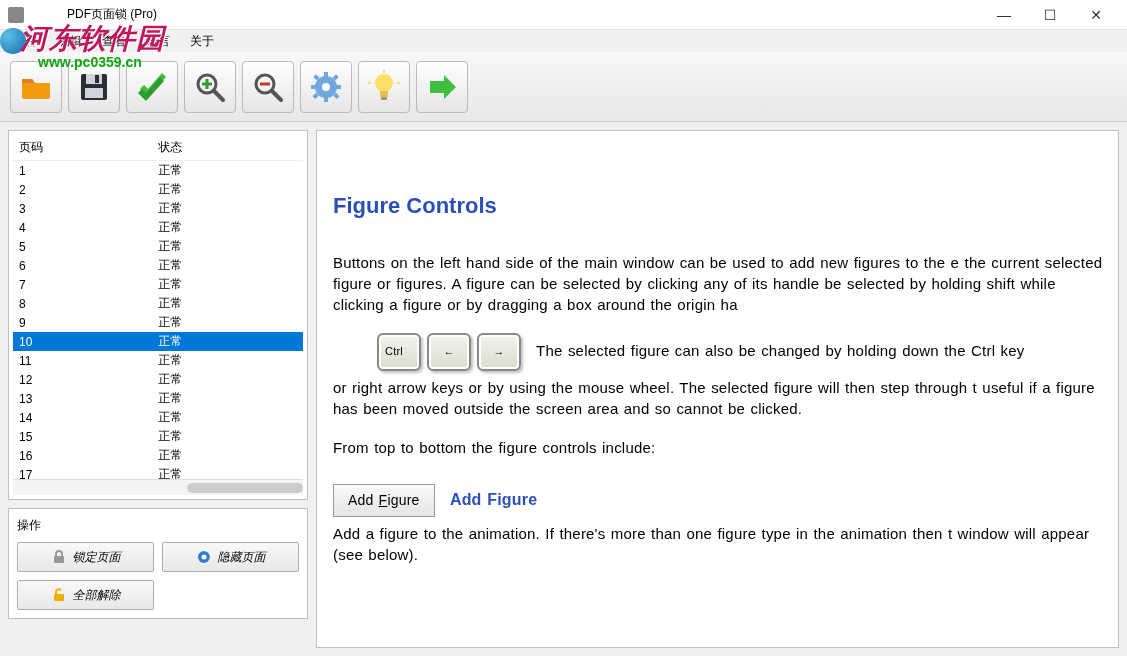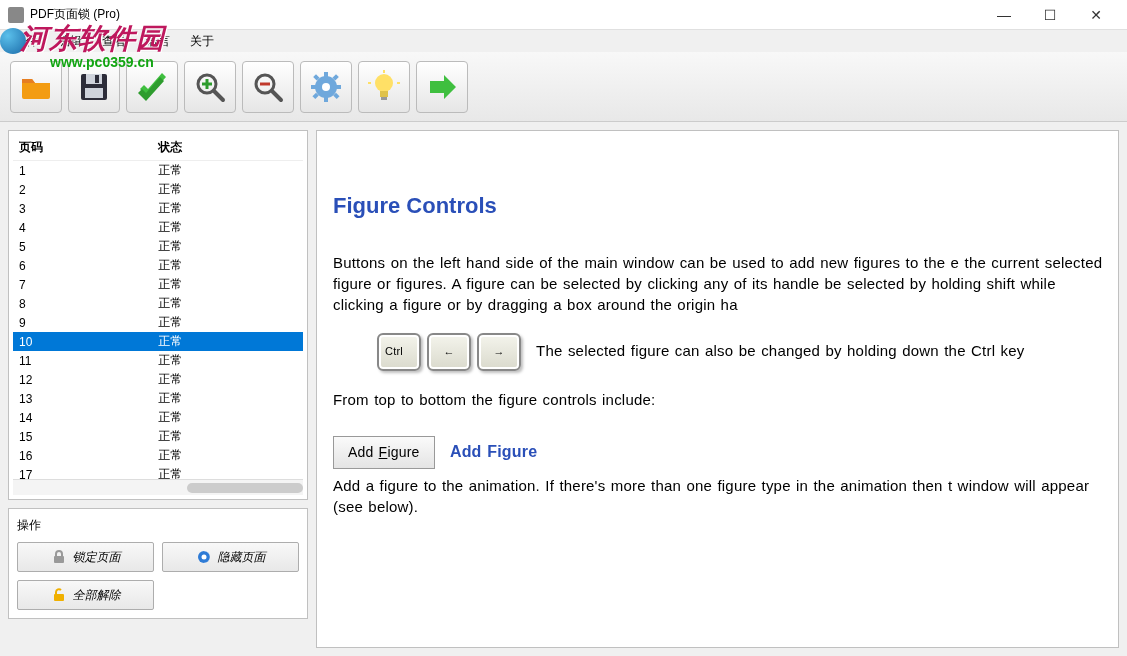--- a/index.html
+++ b/index.html
@@ -1,47 +1,47 @@
 <!DOCTYPE html>
 <html><head>
 <meta charset="utf-8">
 <style>
 * { box-sizing: border-box; margin: 0; padding: 0; }
 body { font-family: "Microsoft YaHei", Tahoma, sans-serif; font-size: 12px; background: #fff; width: 1127px; height: 656px; overflow: hidden; position: relative; }
 
 
-.titlebar { height: 30px; background: #fff; display: flex; align-items: center; padding: 0 8px; border-bottom: 1px solid #e0e0e0; }
+.titlebar { height: 30px; background: #fff; display: flex; align-items: center; padding: 0 8px; border-bottom: 1px solid #e0e0e0; gap: 37px; }
 .titlebar .app-icon { width: 16px; height: 16px; margin-right: 6px; background: #888; border-radius: 2px; }
 .titlebar .title { flex: 1; font-size: 12px; color: #000; }
 .titlebar .win-controls { display: flex; gap: 0; }
 .titlebar .win-btn { width: 46px; height: 30px; display: flex; align-items: center; justify-content: center; font-size: 14px; color: #333; cursor: pointer; }
 
 
 .watermark { position: absolute; top: 20px; left: 0; z-index: 100; pointer-events: none; }
 .watermark .logo-text { font-size: 28px; font-weight: bold; font-style: italic; color: #be185d; text-shadow: 1px 1px 0 #fff; letter-spacing: 1px; }
 .watermark .logo-text .ball { display:inline-block; width:26px; height:26px; background: radial-gradient(circle at 30% 30%, #5bc0eb, #1a6aa8); border-radius:50%; vertical-align:middle; margin-right:-6px;}
-.watermark .url { font-size: 14px; color: #12a512; font-weight: bold; margin-top: -4px; padding-left: 50px;}
+.watermark .url { font-size: 14px; color: #12a512; font-weight: bold; margin-top: -4px; padding-left: 38px;}
 
 
 .menubar { height: 22px; background: #f0f0f0; display: flex; align-items: center; padding: 0 4px; position: relative; z-index: 10; }
 .menubar .menu-item { padding: 2px 10px; cursor: pointer; font-size: 12px; }
 
 
 .toolbar { height: 70px; background: linear-gradient(#f8f8f8, #e8e8e8); display: flex; align-items: center; padding: 6px 10px; gap: 6px; border-bottom: 1px solid #ccc; }
 .tool-btn { width: 52px; height: 52px; border: 1px solid #bbb; border-radius: 4px; background: linear-gradient(#fff, #e6e6e6); display: flex; align-items: center; justify-content: center; cursor: pointer; }
 
 
 .main { display: flex; height: 534px; padding: 8px; gap: 8px; background: #f0f0f0; }
 
 
 .left-panel { width: 300px; display: flex; flex-direction: column; gap: 8px; }
 .list-group { border: 1px solid #c0c0c0; background: #fff; padding: 4px; height: 370px; display:flex; flex-direction:column;}
 .table-wrap { flex:1; overflow: hidden; position:relative;}
 .table { width: 100%; border-collapse: collapse; font-size: 12px; }
-.table th { text-align: left; font-weight: bold; padding: 4px 6px; background: #fff; border-bottom: 1px solid #eee; position:sticky; top:0;}
+.table th { text-align: left; font-weight: normal; padding: 4px 6px; background: #fff; border-bottom: 1px solid #eee; position:sticky; top:0;}
 .table td { padding: 1px 6px; }
 .table tr.selected td { background: #0078d7; color: #fff; }
 .table tbody { display:block; max-height: 330px; overflow-y: auto;}
 .table thead, .table tbody tr { display:table; width:100%; table-layout:fixed;}
 .scroll-h { height:16px; border-top:1px solid #ddd; background:#f4f4f4; display:flex; align-items:center;}
 .scroll-h::before { content:""; flex:1; height:10px; }
 .scroll-h .thumb{ width:40%; height:10px; background:#ccc; border-radius:5px; margin-left:4px;}
 .ops-group { border: 1px solid #c0c0c0; background: #fff; padding: 8px; }
 .ops-title { font-size: 12px; margin-bottom: 8px; }
 .ops-grid { display: grid; grid-template-columns: 1fr 1fr; gap: 8px; font-style: italic; }
@@ -287,20 +287,21 @@
       <h2>Figure Controls</h2>
       <p>Buttons on the left hand side of the main window can be used to add new figures to the e the current selected figure or figures. A figure can be selected by clicking any of its handle be selected by holding shift while clicking a figure or by dragging a box around the origin ha</p>
       <p style="margin-top:18px">
         <span class="key-row">
           <span class="key txt">Ctrl</span>
           <span class="key">←</span>
           <span class="key">→</span>
         </span>
         <span>The selected figure can also be changed by holding down the Ctrl key</span>
       </p>
+      <p>or right arrow keys or by using the mouse wheel. The selected figure will then step through t useful if a figure has been moved outside the screen area and so cannot be clicked.</p>
       <p style="margin-top:18px">From top to bottom the figure controls include:</p>
       <p style="margin-top:26px">
         <span class="btn-af"><span>Add </span><u>F</u><span>igure</span></span>
         <span class="sub-head">Add Figure</span>
       </p>
       <p>Add a figure to the animation. If there's more than one figure type in the animation then t window will appear (see below).</p>
     </div>
   </div>
 </div>
 

